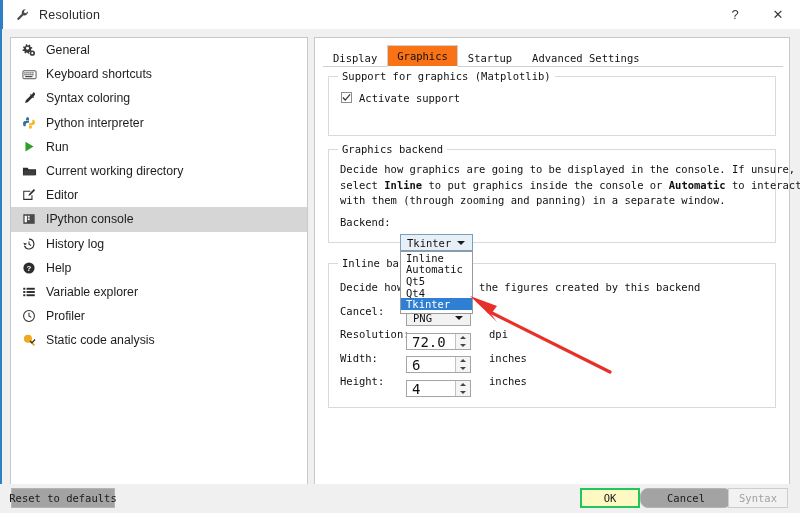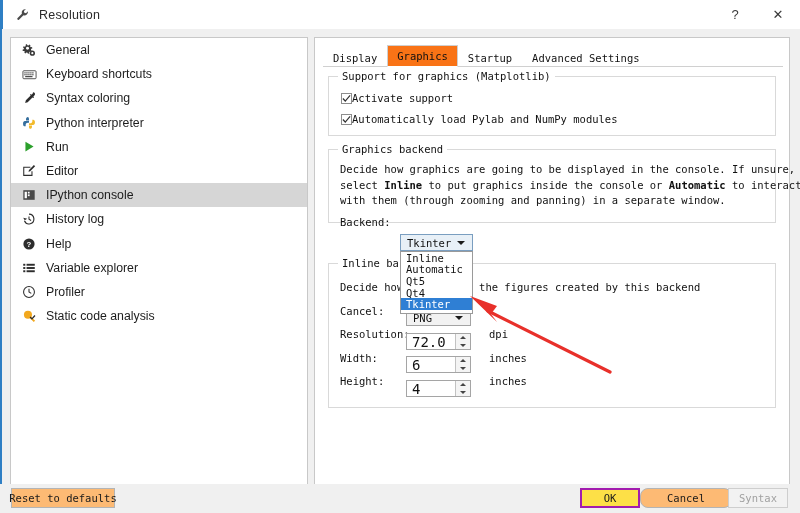--- a/index.html
+++ b/index.html
@@ -48,21 +48,21 @@
        border:1px solid transparent;border-bottom:none;background:transparent;white-space:nowrap;position:relative;z-index:2;}
   .tab.active{background:#f97316;border:1px solid #cfcfcf;border-bottom:1px solid #ffffff;height:20px;}
 
   
   .group{position:absolute;border:1px solid #d9d9d9;box-sizing:border-box;background:transparent;}
   .group-title{position:absolute;top:-7px;left:9px;background:#ffffff;padding:0 4px;
                font-family:"DejaVu Sans Mono","Liberation Mono",monospace;font-size:10.5px;color:#111;white-space:nowrap;}
 
   .mono{font-family:"DejaVu Sans Mono","Liberation Mono",monospace;font-size:10.5px;color:#111;}
 
-  .cbrow{position:absolute;display:flex;align-items:center;white-space:nowrap;}
+  .cbrow{position:absolute;display:flex;gap:7px;white-space:nowrap;}
   .cbox{width:11px;height:11px;border:1px solid #8d8d8d;background:#fff;box-sizing:border-box;
         display:flex;align-items:center;justify-content:center;flex:0 0 11px;}
   .cbox svg{display:block;}
 
   .desc{position:absolute;line-height:15.5px;white-space:nowrap;}
   .desc b{font-weight:bold;}
 
   .fieldlabel{position:absolute;white-space:nowrap;}
 
   
@@ -87,24 +87,24 @@
   .spin .sbtn{flex:1;display:flex;align-items:center;justify-content:center;}
   .tri-up{width:0;height:0;border-left:3px solid transparent;border-right:3px solid transparent;border-bottom:3px solid #444;}
   .tri-dn{width:0;height:0;border-left:3px solid transparent;border-right:3px solid transparent;border-top:3px solid #444;}
   .unit{position:absolute;}
 
   
   .arrow-svg{position:absolute;left:440px;top:255px;width:190px;height:95px;z-index:60;pointer-events:none;}
 
   
   .footer{position:absolute;left:0;top:484px;width:800px;height:29px;background:#f0f0f0;}
-  .btn{position:absolute;height:20px;border:1px solid #b4b4b4;background:#fdba74;box-sizing:border-box;
+  .btn{position:absolute;height:20px;border:1px solid #b4b4b4;background:#a3a3a3;box-sizing:border-box;
        display:flex;align-items:center;justify-content:center;
        font-family:"DejaVu Sans Mono","Liberation Mono",monospace;font-size:10.5px;color:#1a1a1a;white-space:nowrap;}
-  .btn.primary{border:2px solid #a21caf;background:#fde047;}
+  .btn.primary{border:2px solid #22c55e;background:#fef9c3;}
   .btn.disabled{color:#a0a0a0;border-color:#cecece;background:#f2f2f2;}
 </style>
 </head>
 <body>
 
 <div class="window">
 
   <div class="titlebar">
     <div class="titlebar-accent"></div>
     <div class="title-left">
@@ -181,20 +181,29 @@
 
       <div class="side-item">
         <span class="side-ico">
           <svg width="13" height="13" viewBox="0 0 16 16">
               <path d="M3 2l10 6-10 6z" fill="#2ca02c"></path>
             </svg>
         </span>
         <span>Run</span>
       </div>
 
+      <div class="side-item">
+        <span class="side-ico">
+          <svg width="15" height="15" viewBox="0 0 16 16">
+              <path d="M1 4h5l1.2 1.5H15V12H1z" fill="#2d2d2d"></path>
+              <path d="M2.3 6.6h12.2L13.2 12H1z" fill="#3d3d3d"></path>
+            </svg>
+        </span>
+        <span>Current working directory</span>
+      </div>
 
       <div class="side-item">
         <span class="side-ico">
           <svg width="14" height="14" viewBox="0 0 16 16">
               <path d="M1.4 3h8.2v1.2H2.6v8.2h8.2V8.4H12v5.2H1.4z" fill="#2d2d2d"></path>
               <path d="M13.6 1.2l1.4 1.4-5.6 5.6-2 .6.6-2z" fill="#2d2d2d"></path>
             </svg>
         </span>
         <span>Editor</span>
       </div>
@@ -285,31 +294,23 @@
 
         <div class="cbrow" style="left:12px;top:15px;">
           <span class="cbox">
             <svg width="9" height="9" viewBox="0 0 10 10">
                 <path d="M1 5l2.6 2.8L9 1.4" stroke="#333" stroke-width="1.3" fill="none"></path>
               </svg>
           </span>
           <span class="mono">Activate support</span>
         </div>
 
-        <div class="cbrow" style="left:12px;top:36px;">
-          <span class="cbox">
-            <svg width="9" height="9" viewBox="0 0 10 10">
-                <path d="M1 5l2.6 2.8L9 1.4" stroke="#333" stroke-width="1.3" fill="none"></path>
-              </svg>
-          </span>
-          <span class="mono">Automatically load Pylab and NumPy modules</span>
-        </div>
-      </div>
-
-      <div class="group" style="left:13px;top:111px;width:448px;height:74px;">
+      </div>
+
+      <div class="group" style="left:13px;top:111px;width:448px;height:94px;">
         <span class="group-title">Graphics backend</span>
 
         <div class="desc mono" style="left:11px;top:12px;">Decide how graphics are going to be displayed in the console. If unsure, please</div>
         <div class="desc mono" style="left:11px;top:27.5px;">
           <span>select </span><b>Inline</b><span> to put graphics inside the console or </span><b>Automatic</b><span> to interact</span>
         </div>
         <div class="desc mono" style="left:11px;top:43px;">with them (through zooming and panning) in a separate window.</div>
 
         <div class="fieldlabel mono" style="left:11px;top:66px;text-align:center;">Backend:</div>
       </div>

